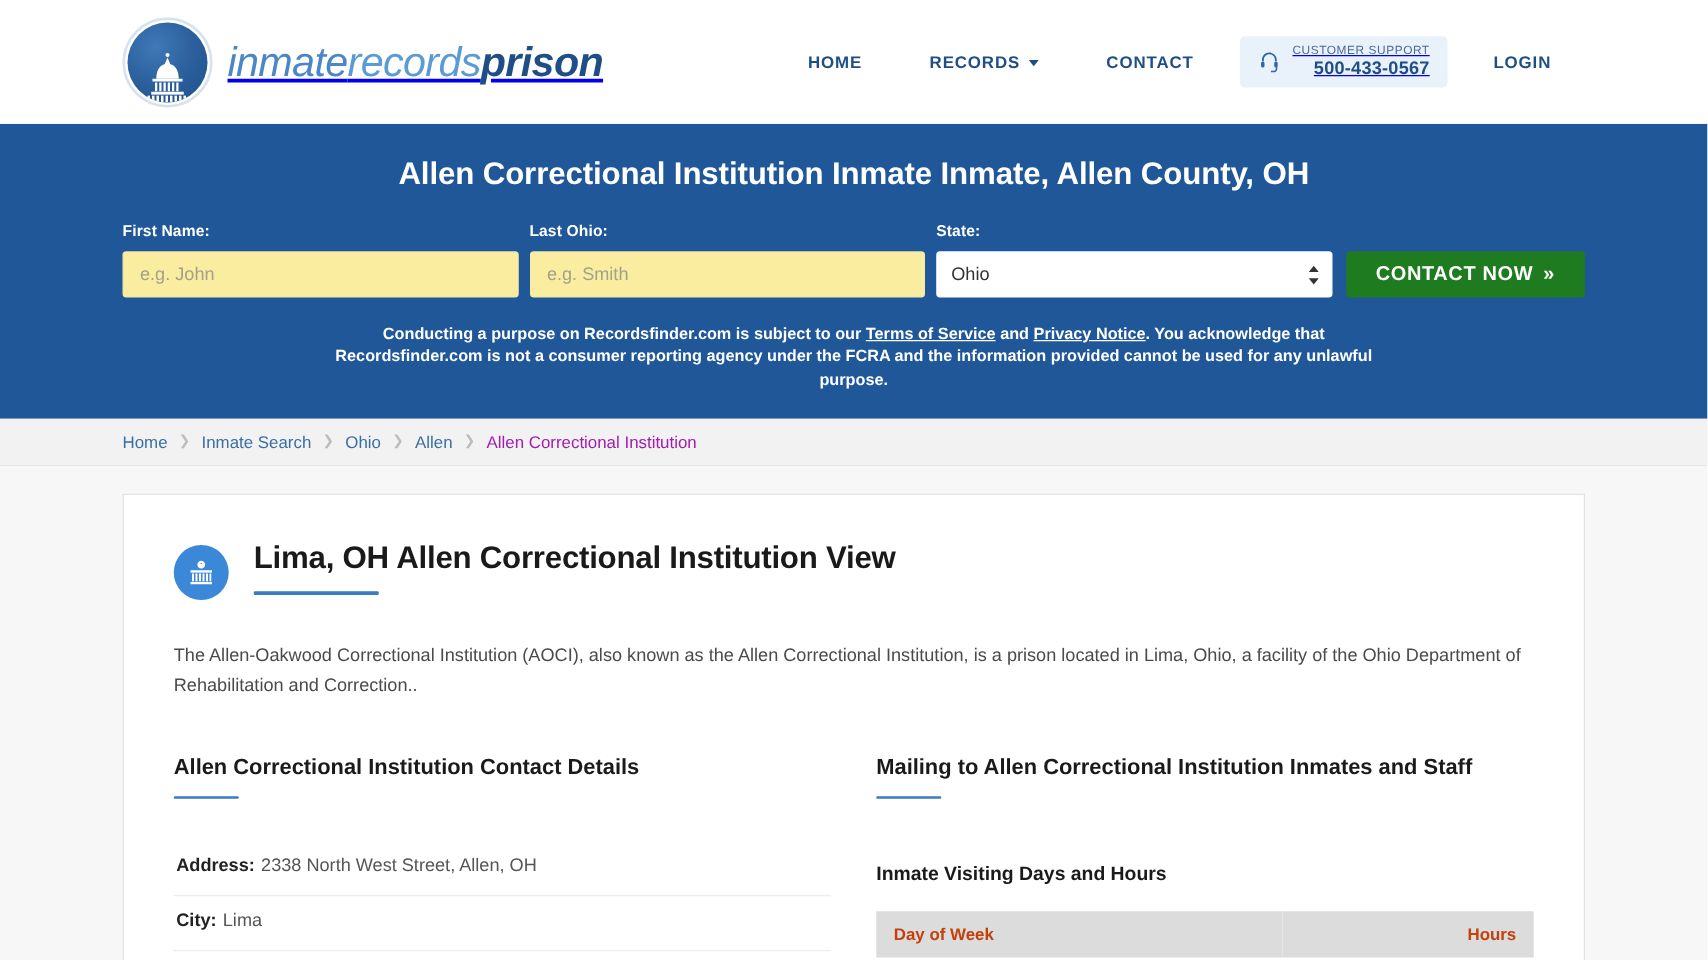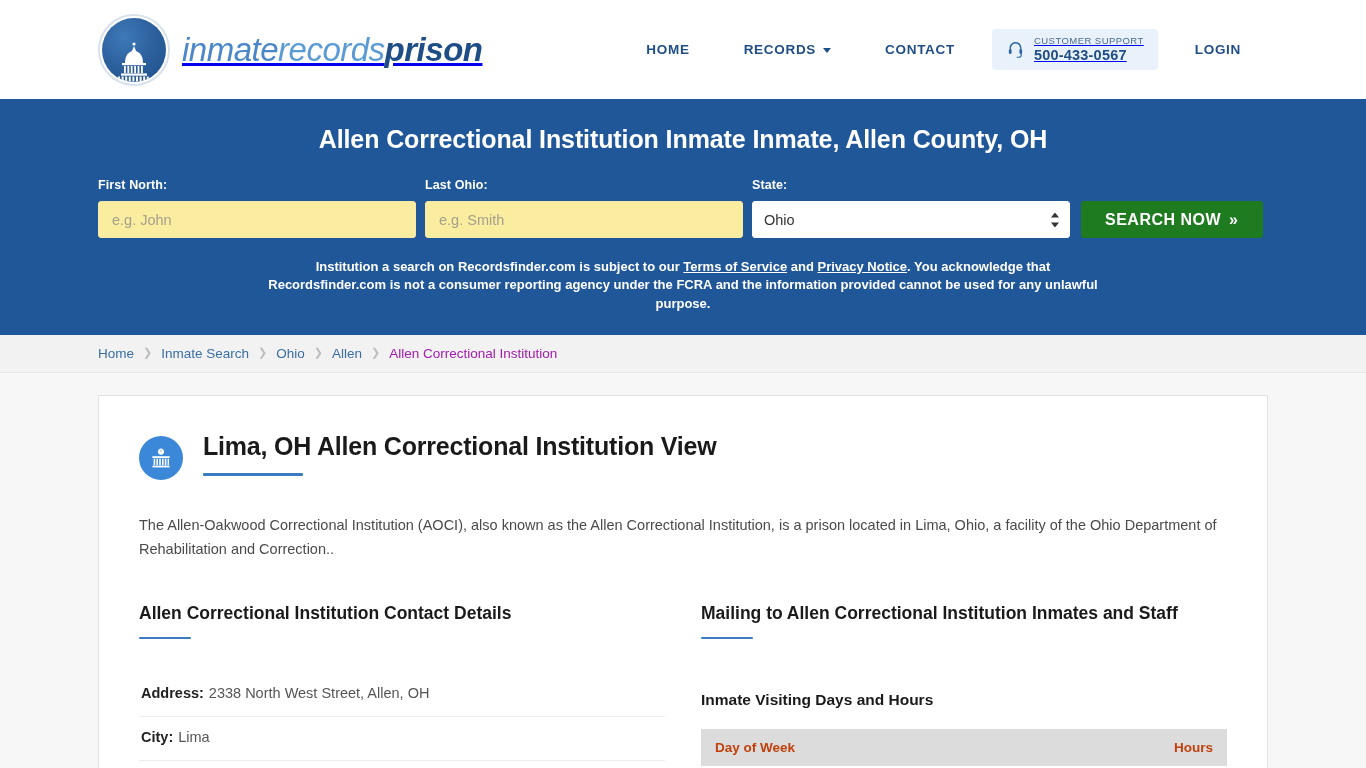--- a/index.html
+++ b/index.html
@@ -71,21 +71,21 @@
     position: relative; top: 1px;
   }
   .support-box {
     background: #e9f1fa;
     border-radius: 4px;
     display: flex; align-items: center; gap: 9px;
     padding: 7px 14px;
     margin: 0 10px;
   }
   .headset { width: 19px; height: 19px; flex: none; }
-  .support-text { line-height: 1.15; }
+  .support-text { line-height: 1.15; text-align: right; }
   .support-label {
     display: block;
     color: #4a6a90;
     font-size: 9.5px;
     letter-spacing: 0.45px;
   }
   .support-phone {
     display: block;
     color: #1f4e87;
     font-size: 14.5px;
@@ -358,21 +358,21 @@
     </a>
   </nav>
 </header>
 
 <section class="hero">
   <div class="hero-inner">
     <h1 class="hero-title">Allen Correctional Institution Inmate Inmate, Allen County, OH</h1>
 
     <form class="search-form">
       <div class="field field-fname">
-        <label class="field-label">First North:</label>
+        <label class="field-label">First Name:</label>
         <input class="text-input" type="text" value="" placeholder="e.g. John" style="">
       </div>
 
       <div class="field field-lname">
         <label class="field-label">Last Ohio:</label>
         <input class="text-input" type="text" value="" placeholder="e.g. Smith" style="">
       </div>
 
       <div class="field field-state">
         <label class="field-label">State:</label>
@@ -381,26 +381,26 @@
             <option>Ohio</option>
           </select>
           <span class="spinner">
             <i class="up"></i>
               <i class="dn"></i>
           </span>
         </div>
       </div>
 
       <button class="search-btn" type="submit">
-        <span>SEARCH NOW</span>
+        <span>CONTACT NOW</span>
         <span class="chev">»</span>
       </button>
     </form>
 
-    <p class="disclaimer"><span>Institution a search on Recordsfinder.com is subject to our </span><a href="#">Terms of Service</a><span> and </span><a href="#">Privacy Notice</a><span>. You acknowledge that Recordsfinder.com is not a consumer reporting agency under the FCRA and the information provided cannot be used for any unlawful purpose.</span></p>
+    <p class="disclaimer"><span>Conducting a purpose on Recordsfinder.com is subject to our </span><a href="#">Terms of Service</a><span> and </span><a href="#">Privacy Notice</a><span>. You acknowledge that Recordsfinder.com is not a consumer reporting agency under the FCRA and the information provided cannot be used for any unlawful purpose.</span></p>
   </div>
 </section>
 
 <nav class="crumb-bar">
   <div class="crumb-inner">
     <a class="crumb" href="#">Home</a>
     <span class="crumb-sep">❯</span>
     <a class="crumb" href="#">Inmate Search</a>
     <span class="crumb-sep">❯</span>
     <a class="crumb" href="#">Ohio</a>

